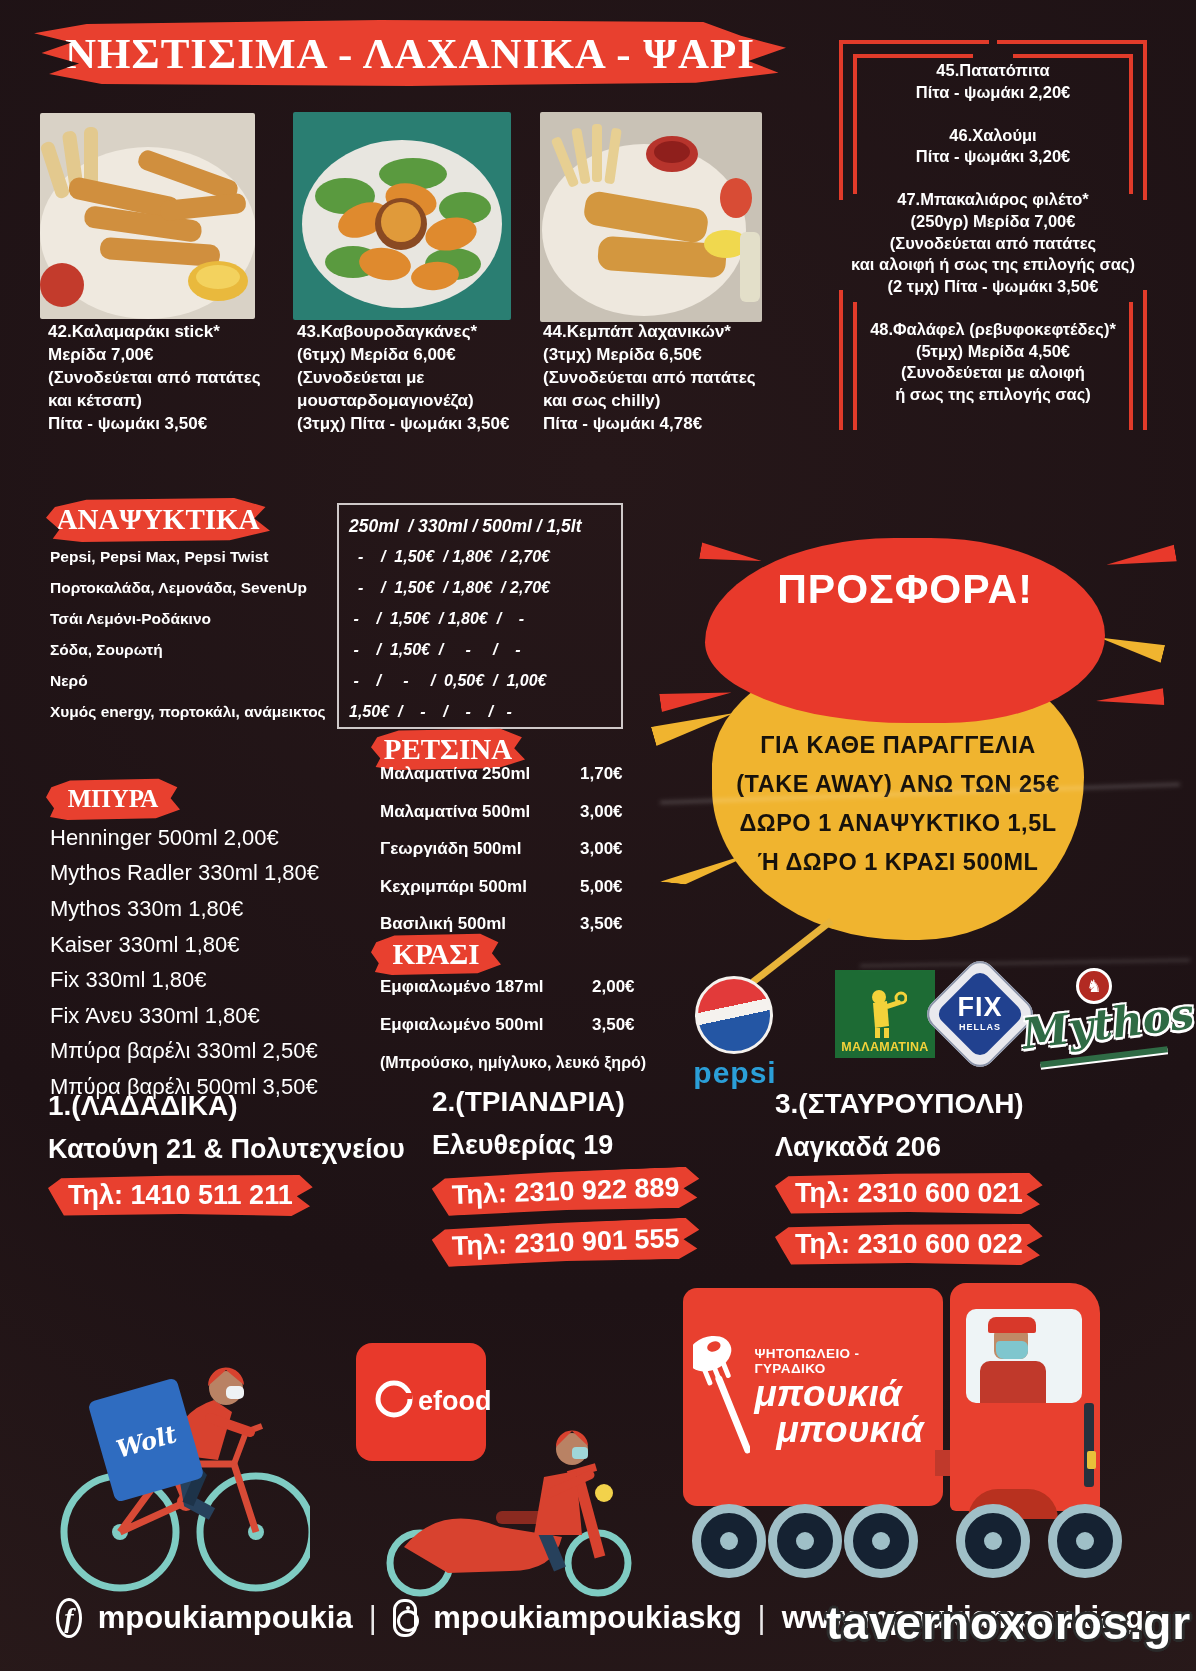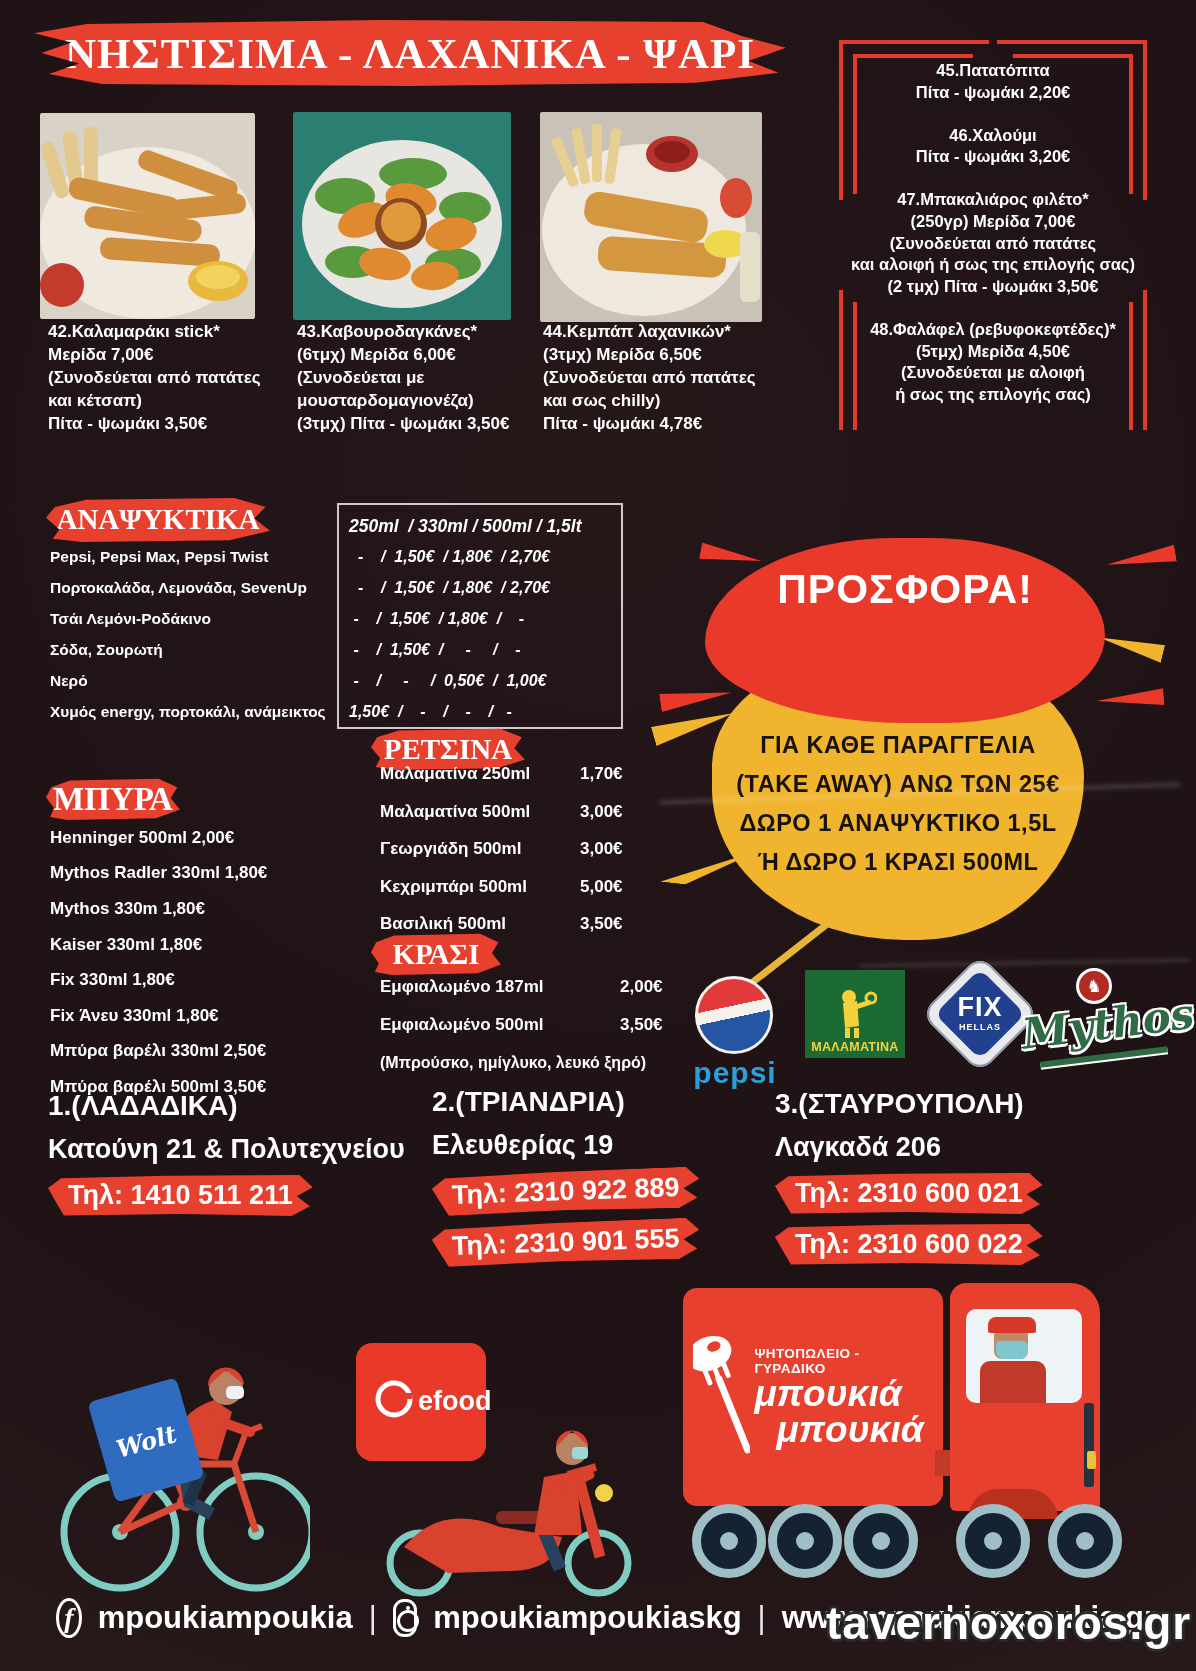--- a/index.html
+++ b/index.html
@@ -35,40 +35,40 @@
   .blob-yellow{left:712px;top:648px;width:372px;height:292px;background:#f0b42f;
     border-radius:50% 50% 46% 54% / 42% 46% 58% 54%;}
   .offer-title{left:705px;top:566px;width:400px;text-align:center;font-size:41px;font-weight:bold;letter-spacing:1px;}
   .offer-lines{left:712px;top:726px;width:372px;text-align:center;color:#17120c;font-weight:bold;font-size:23.5px;line-height:39px;letter-spacing:0.5px;}
   .spike{position:absolute;}
   .tri-r{clip-path:polygon(0 12%,100% 48%,0 88%);}
   .tri-l{clip-path:polygon(100% 12%,0 48%,100% 88%);}
   .red{background:#e8392b;}  .yel{background:#f0b42f;}
   
   .beer-banner{left:46px;top:778px;width:134px;height:42px;}
-  .beer-banner span{font-size:33px;}
-  .beer-list{left:50px;top:820px;font-size:17px;font-weight:700;}
+  .beer-banner span{font-size:25px;}
+  .beer-list{left:50px;top:820px;font-size:22px;font-weight:400;}
   .beer-list div{height:35.6px;display:flex;align-items:center;}
   .ret-banner{left:371px;top:728px;width:154px;height:42px;}
   .ret-banner span{font-size:29px;}
   .ret-list{left:380px;top:764px;width:280px;font-size:17px;font-weight:600;}
   .ret-list .row{height:37.6px;display:flex;}
   .ret-list .row .nm{width:200px;}
   .wine-banner{left:371px;top:933px;width:130px;height:42px;}
   .wine-banner span{font-size:29px;}
   .wine-list{left:380px;top:968px;width:300px;font-size:17px;font-weight:600;}
-  .wine-list .row{height:38px;display:flex;align-items:center;gap:28px;}
+  .wine-list .row{height:38px;display:flex;align-items:center;}
   .wine-list .row .nm{width:212px;}
   .wine-note{height:38px;display:flex;align-items:center;font-size:16px;}
   
   .pepsi-globe{left:695px;top:976px;width:78px;height:78px;border-radius:50%;
     background:linear-gradient(168deg,#e23a3a 0 39%,#f5f2ee 39% 53%,#2456a4 53% 100%);
     border:3px solid #f5f2ee;box-sizing:border-box;}
   .pepsi-word{left:680px;top:1056px;width:110px;text-align:center;font-size:30px;font-weight:bold;color:#2b9fd8;letter-spacing:1px;}
-  .mala{left:805px;top:970px;width:100px;height:88px;background:#1d6b34;display:flex;flex-direction:column;align-items:center;justify-content:flex-end;}
+  .mala{left:835px;top:970px;width:100px;height:88px;background:#1d6b34;display:flex;flex-direction:column;align-items:center;justify-content:flex-end;}
   .mala-label{font-size:12.5px;font-weight:bold;color:#f3d23a;letter-spacing:0.3px;padding-bottom:4px;}
   .fix{left:928px;top:962px;width:104px;height:104px;}
   .fix-outer{position:absolute;left:10px;top:10px;width:84px;height:84px;background:#e9e9ee;border-radius:16px;transform:rotate(45deg);box-shadow:0 0 0 2px #8a93a8 inset;}
   .fix-inner{position:absolute;left:20px;top:20px;width:64px;height:64px;background:#21418f;border-radius:10px;transform:rotate(45deg);}
   .fix-txt{position:absolute;left:0;top:30px;width:104px;text-align:center;font-size:27px;font-weight:bold;color:#fff;letter-spacing:1px;}
   .fix-sub{position:absolute;left:0;top:60px;width:104px;text-align:center;font-size:9px;font-weight:bold;color:#fff;letter-spacing:1px;}
   .mythos{left:1022px;top:966px;width:160px;height:110px;}
   .mythos-roundel{position:absolute;left:54px;top:2px;width:36px;height:36px;border-radius:50%;background:#b22a22;border:3px solid #fff;box-sizing:border-box;display:flex;align-items:center;justify-content:center;color:#fff;font-size:17px;}
   .mythos-word{position:absolute;left:0;top:34px;width:160px;text-align:center;font-family:"DejaVu Serif",serif;font-style:italic;font-weight:bold;font-size:42px;color:#2f6b45;transform:rotate(-7deg);
     text-shadow:-2px -2px 0 #fff,2px -2px 0 #fff,-2px 2px 0 #fff,2px 2px 0 #fff,0 3px 0 #fff;}

